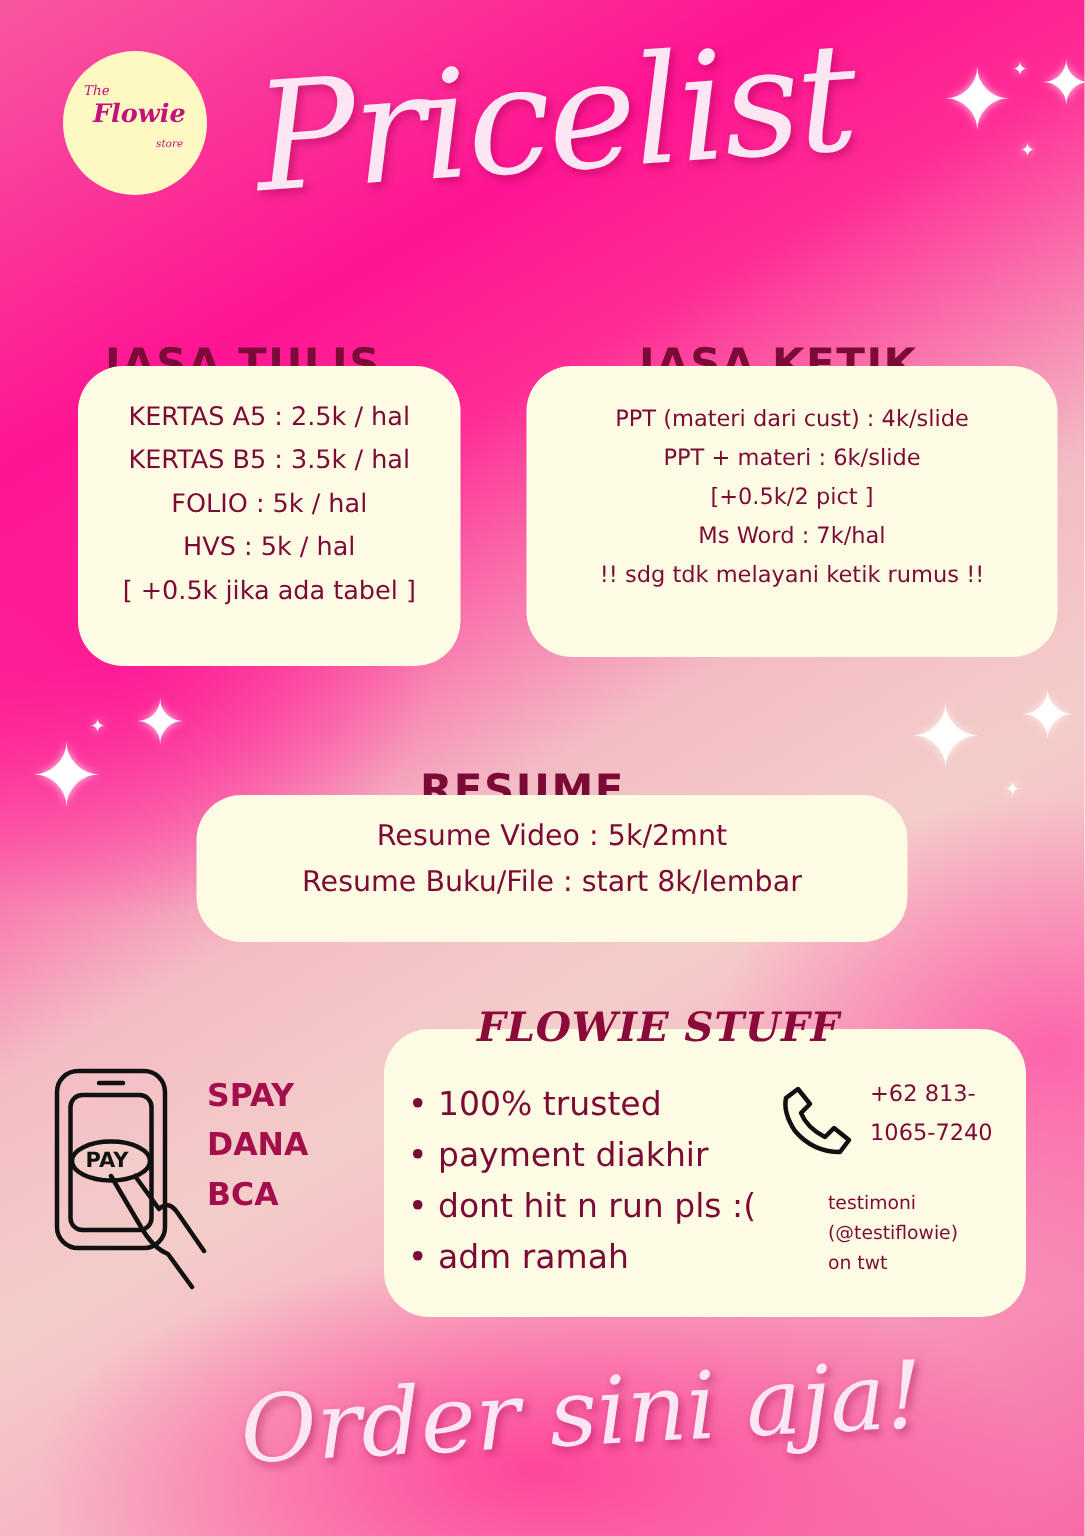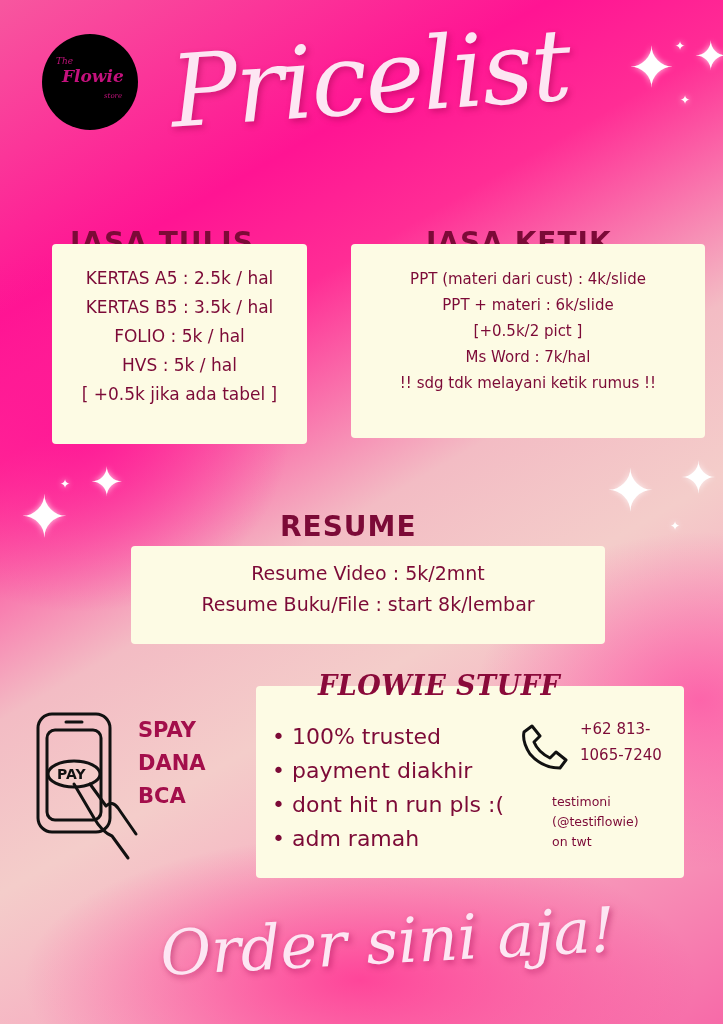--- a/index.html
+++ b/index.html
@@ -4,33 +4,33 @@
 <style>
   html,body{margin:0;padding:0;}
   body{width:723px;height:1024px;overflow:hidden;position:relative;
     font-family:"DejaVu Sans",sans-serif;
     background:
       radial-gradient(ellipse 300px 260px at 80px 430px, rgba(255,20,150,0.85), rgba(255,20,150,0) 70%),
       radial-gradient(ellipse 320px 240px at 700px 700px, rgba(255,70,160,0.7), rgba(255,70,160,0) 70%),
       radial-gradient(ellipse 420px 180px at 360px 980px, rgba(255,60,150,0.9), rgba(255,60,150,0) 80%),
       linear-gradient(150deg,#f7579f 0%,#ff1493 22%,#ff2d95 32%,#f3bcc4 50%,#f4cdca 62%,#f7a9c0 78%,#f76aa8 100%);
   }
-  .logo{position:absolute;left:42px;top:34px;width:96px;height:96px;border-radius:50%;background:#000000;}
+  .logo{position:absolute;left:42px;top:34px;width:96px;height:96px;border-radius:50%;background:#fef9c3;}
   .logo .the{position:absolute;left:14px;top:22px;font:italic 9px "DejaVu Serif",serif;color:#c0127a;}
   .logo .name{position:absolute;left:20px;top:32px;font:italic bold 17px "DejaVu Serif",serif;color:#c4117d;}
   .logo .store{position:absolute;left:62px;top:58px;font:italic 7px "DejaVu Serif",serif;color:#c0127a;}
   .title{position:absolute;left:170px;top:20px;font:italic 100px "DejaVu Serif",serif;color:#fde6f3;
     text-shadow:2px 3px 6px rgba(150,0,70,0.45);letter-spacing:-2px;transform:rotate(-4deg);}
   .spark{position:absolute;color:#fff;text-shadow:0 0 6px rgba(255,255,255,0.8);line-height:1;}
   .h2{position:absolute;color:#7c0a37;font:bold 28px "DejaVu Sans",sans-serif;letter-spacing:1px;margin-top:28px;}
-  .card{position:absolute;background:#fdfbe4;border-radius:4px;color:#7c0a37;text-align:center;}
+  .card{position:absolute;background:#fdfbe4;border-radius:30px;color:#7c0a37;text-align:center;}
   .card .line{display:block;}
   .c1{left:52px;top:244px;width:255px;height:200px;font-size:17px;line-height:29px;padding-top:20px;box-sizing:border-box;}
   .c2{left:351px;top:244px;width:354px;height:194px;font-size:15px;line-height:26px;padding-top:22px;box-sizing:border-box;}
-  .c3{left:131px;top:530px;width:474px;height:98px;font-size:19px;line-height:31px;padding-top:12px;box-sizing:border-box;margin-top:16px;}
+  .c3{left:131px;top:530px;width:474px;height:98px;font-size:19px;line-height:31px;padding-top:12px;box-sizing:border-box;}
   .c4{left:256px;top:686px;width:428px;height:192px;text-align:left;}
   .bullets{position:absolute;left:16px;top:34px;font-size:22px;line-height:34px;}
   .phone-icon{position:absolute;left:264px;top:36px;}
   .phone-num{position:absolute;left:324px;top:30px;font-size:15px;line-height:26px;}
   .testi{position:absolute;left:296px;top:106px;font-size:12.5px;line-height:20px;}
   .stuff{position:absolute;left:318px;top:670px;font:italic bold 27px "DejaVu Serif",serif;color:#8a0a3a;letter-spacing:0.5px;}
   .pay-icon{position:absolute;left:32px;top:708px;}
   .pay-methods{position:absolute;left:138px;top:714px;font:bold 21px "DejaVu Sans",sans-serif;color:#a30e4b;line-height:33px;}
   .order{position:absolute;left:160px;top:905px;font:italic 62px "DejaVu Serif",serif;color:#fde6f3;
     text-shadow:2px 3px 6px rgba(150,0,70,0.45);transform:rotate(-3deg);}

